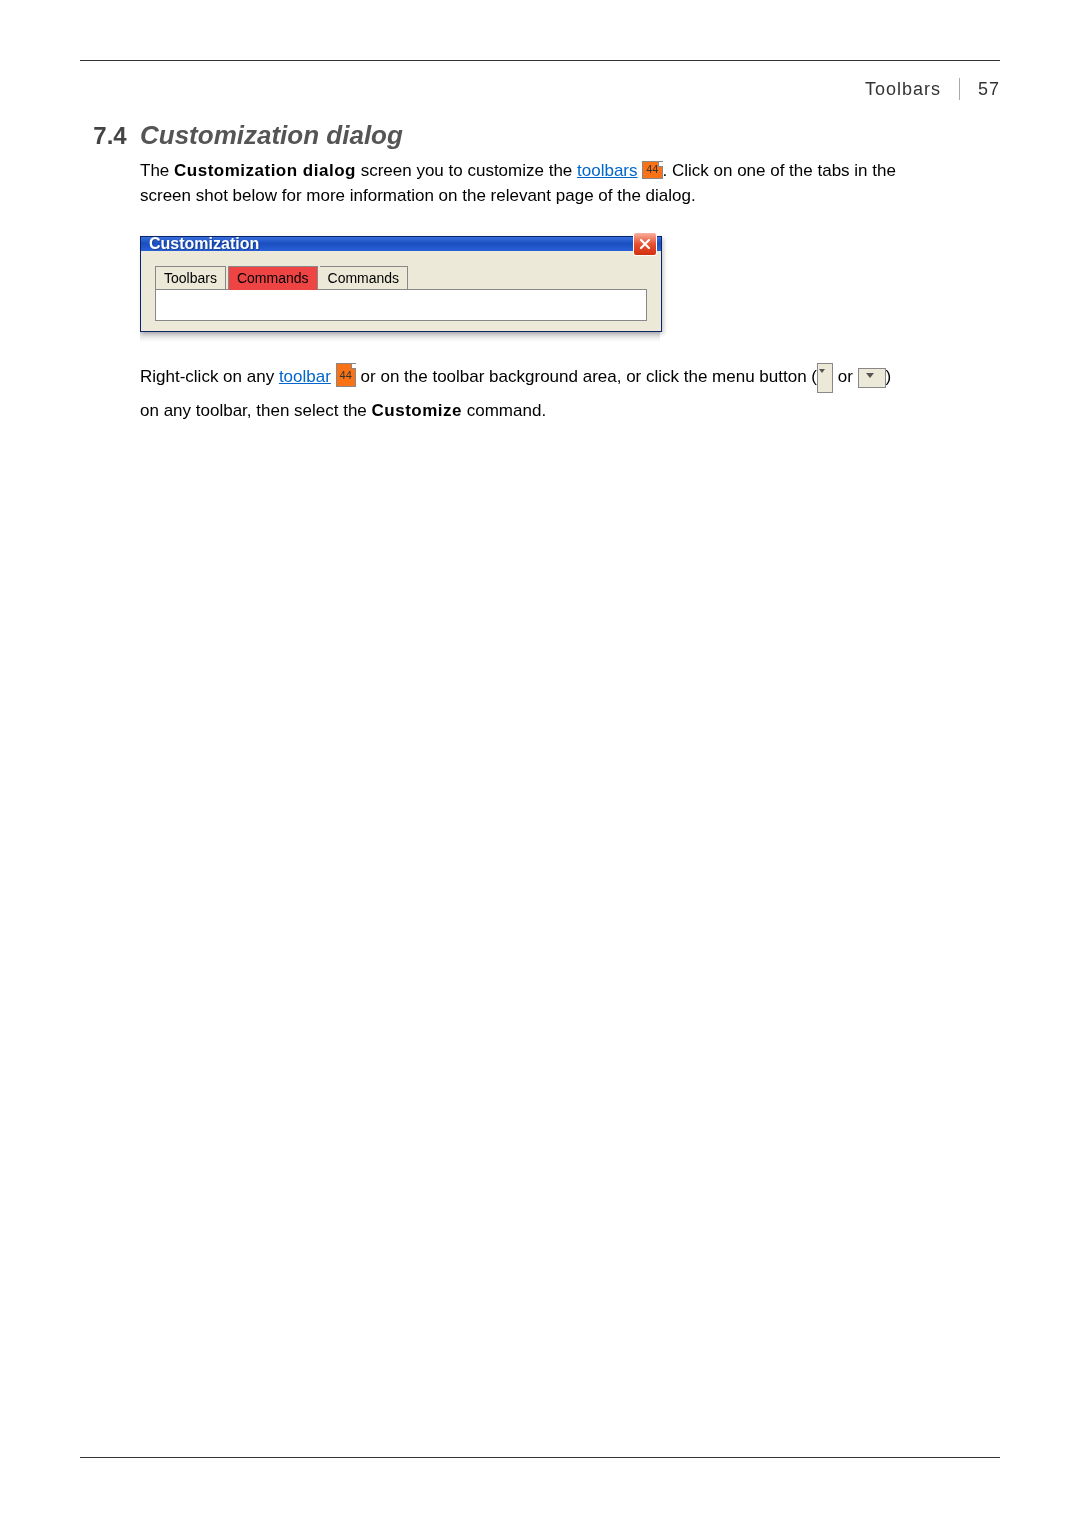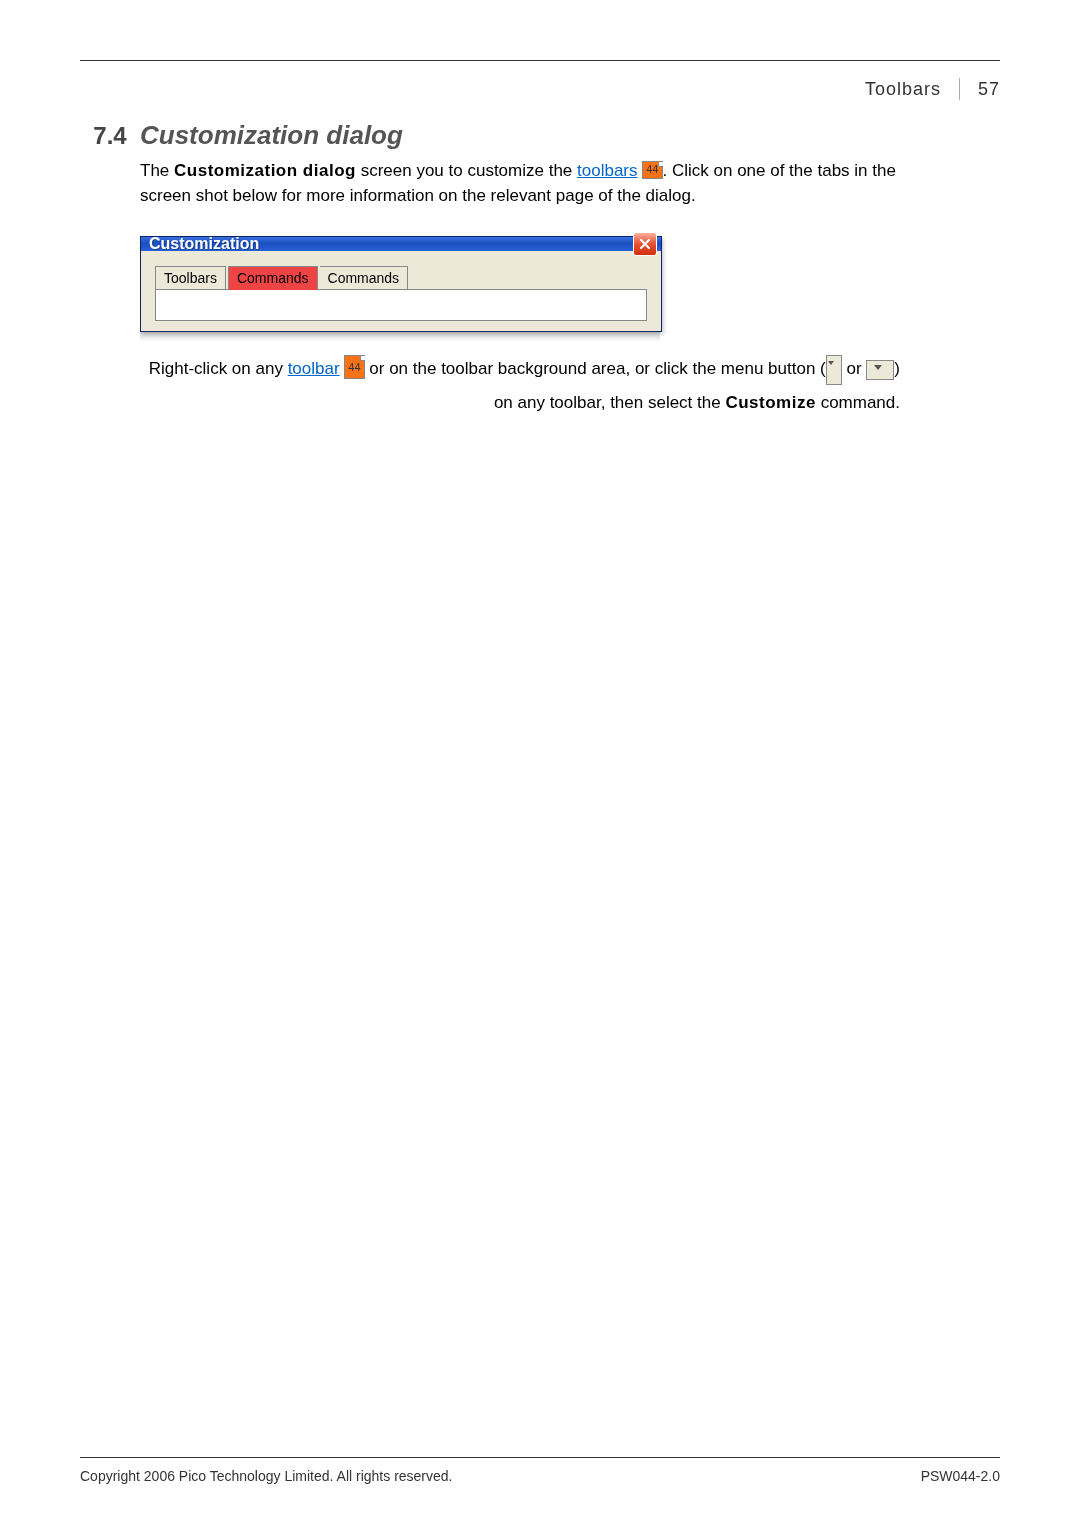--- a/index.html
+++ b/index.html
@@ -272,24 +272,20 @@
     <div class="tabstrip">
       <div class="tab tab-inactive">Toolbars</div>
       <div class="tab active">Commands</div>
       <div class="tab tab-inactive" style="border-left:none">Commands</div>
     </div>
     <div class="tabpanel"></div>
   </div>
   <div class="dialog-bottom-shadow"></div>
 
 
-  <div class="body-text" style="margin-top:10px;line-height:2;text-align:right;">
+  <div class="body-text" style="margin-top:18px;line-height:2;">
     <span>Right-click on any </span><span class="link">toolbar</span>
     <span class="pageref">44</span><span> or on the toolbar background area, or click the menu button (</span><span class="inline-icon vert"></span><span> or </span><span class="inline-icon horiz"></span><span>) on any toolbar, then select the </span><span class="body-bold">Customize</span><span> command.</span>
   </div>
 
   <div class="footer-line"></div>
-  <div class="footer">
-    <span>Copyright 2006 Pico Technology Limited. All rights reserved.</span>
-    <span>PSW044-2.0</span>
-  </div>
 
 </div>
 
 </body></html>

